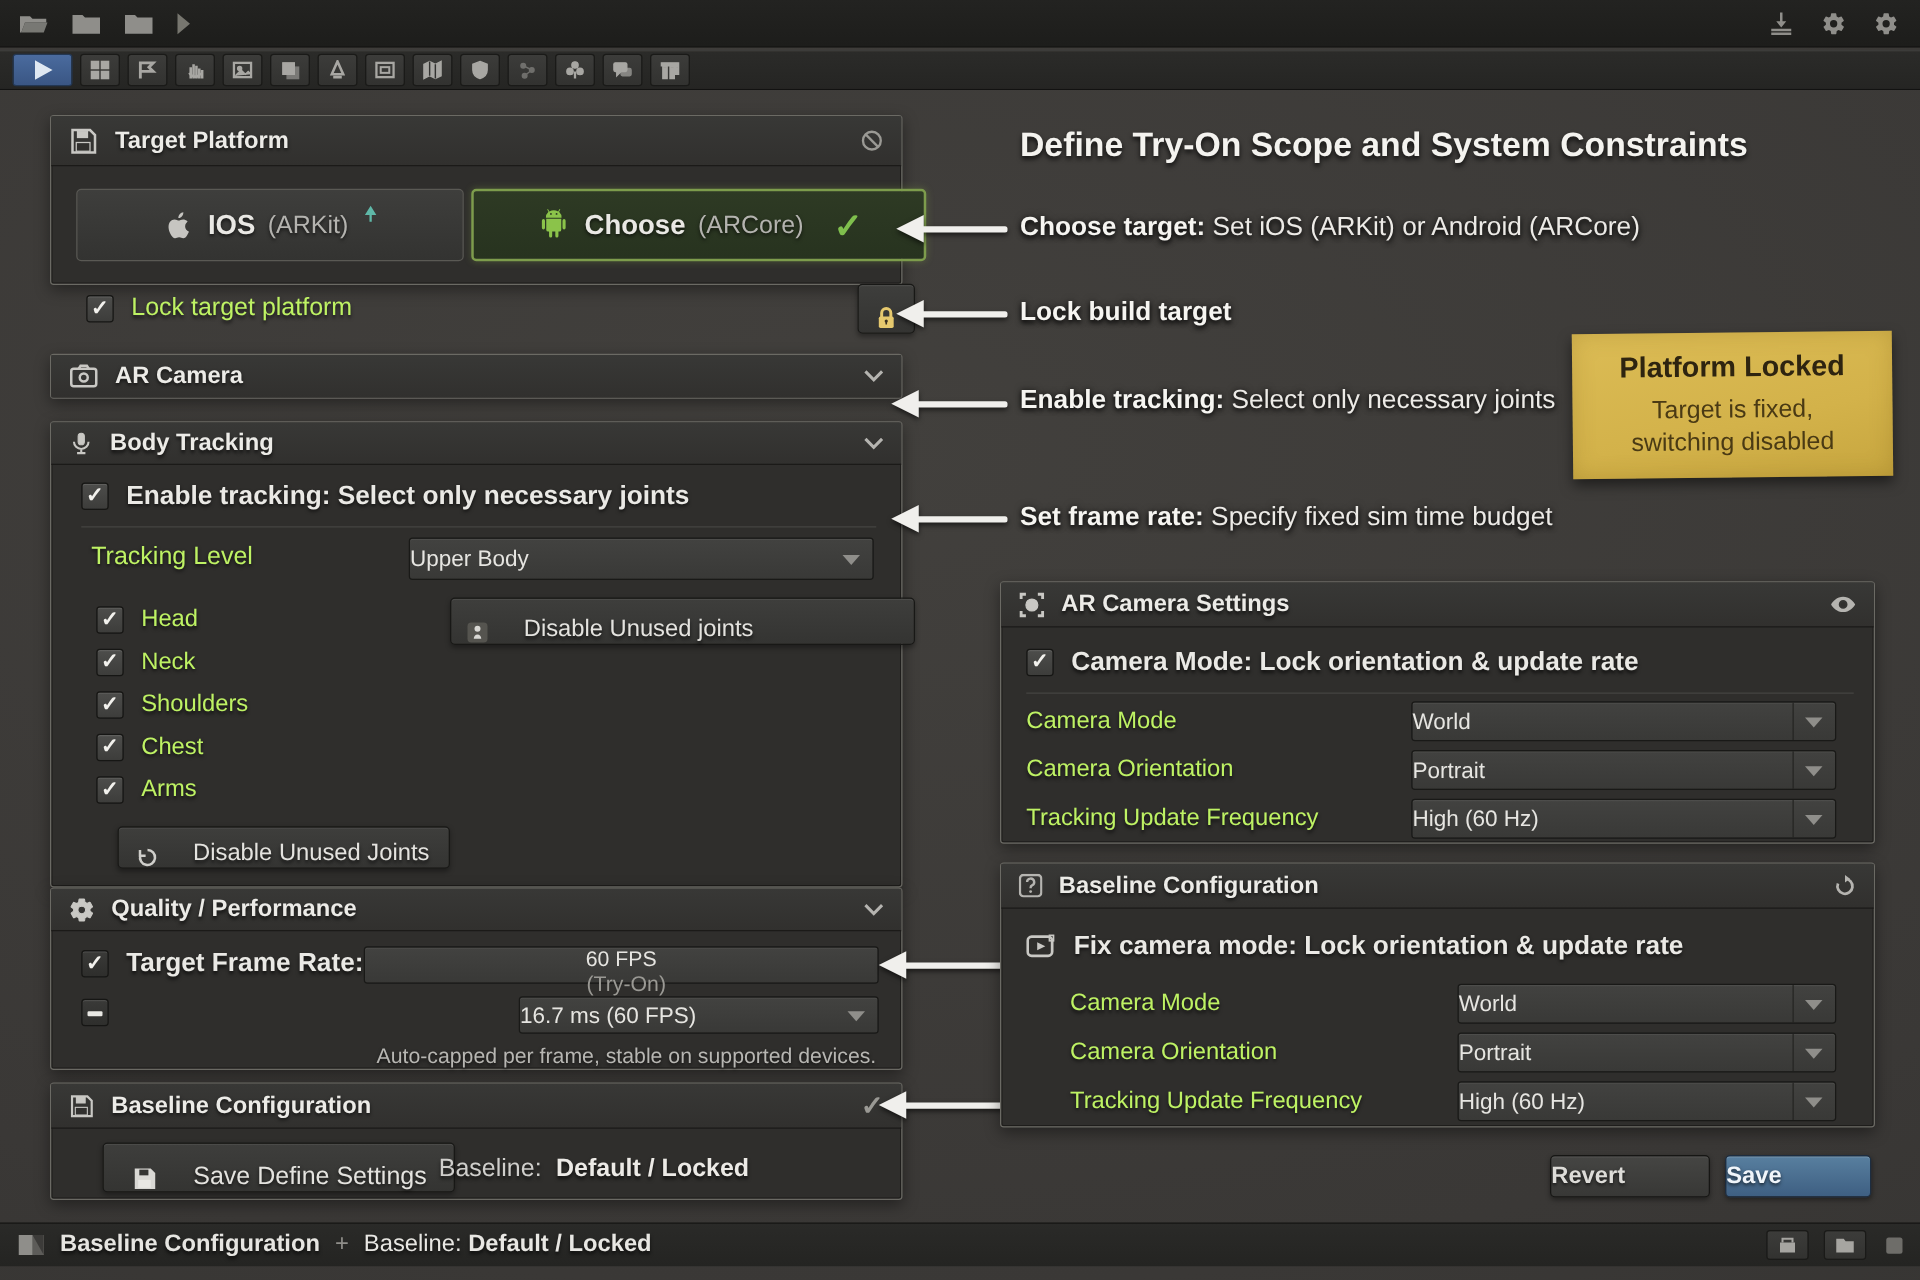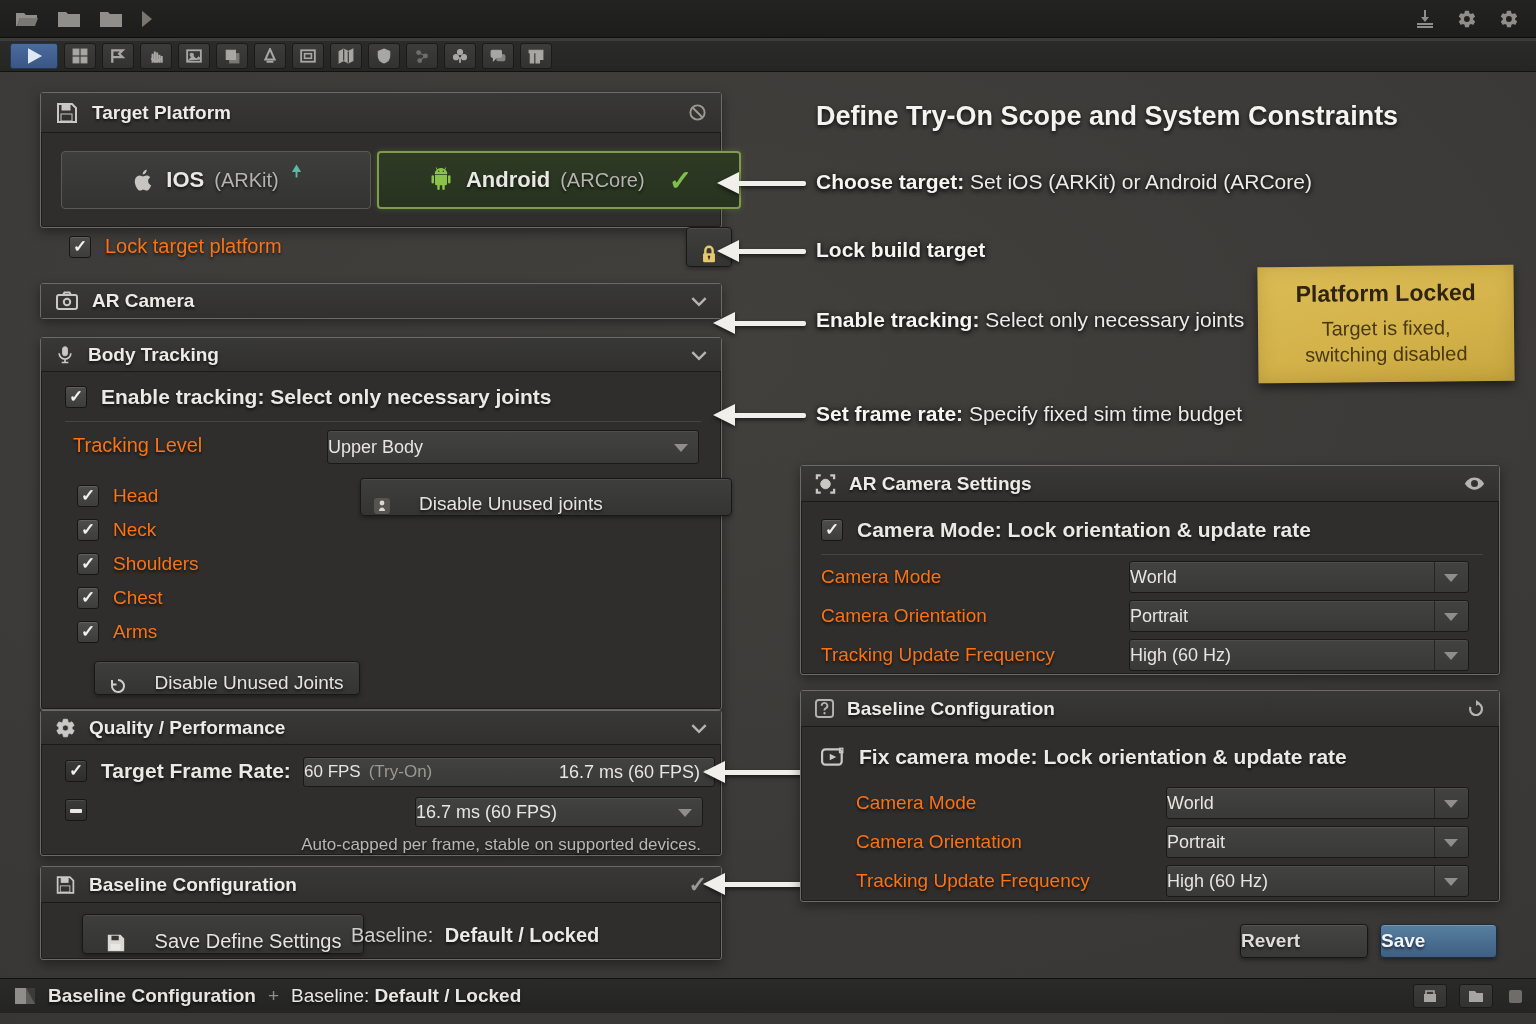--- a/index.html
+++ b/index.html
@@ -29,21 +29,21 @@
 
   
   .panel { position:absolute; background:#2f2e2c; border:1px solid #6b6a64; border-radius:3px;
     box-shadow:0 4px 12px rgba(0,0,0,.4), inset 0 0 0 1px #1e1d1b; }
   .sec-head { display:flex; align-items:center; gap:13px; padding:0 14px; height:40px;
     background:linear-gradient(#383836,#31302e); border-bottom:1px solid #1b1a18;
     font-weight:bold; font-size:19px; color:#ecebe7; }
   .sec-head svg.hicon { width:24px; height:22px; fill:#c9c8c4; stroke:#c9c8c4; }
   .sec-head .grow { flex:1; }
   .chev svg { width:16px; height:10px; }
-  .row-label { font-size:19px; color:#f97316; }
+  .row-label { font-size:19px; color:#bef264; }
   .dropdown { position:absolute; height:32px; background:linear-gradient(#424240,#393937);
     border:1px solid #191917; border-radius:3px; display:flex; align-items:center;
     padding:0 0; font-size:18px; color:#e6e5e1; box-shadow:inset 0 1px 0 rgba(255,255,255,.06); }
   .dd-caret { position:absolute; right:10px; top:50%; margin-top:-3px; width:0; height:0;
     border-left:7px solid transparent; border-right:7px solid transparent; border-top:8px solid #8f8e8a; }
   .dd-seg { position:absolute; right:0; top:0; bottom:0; width:34px; border-left:1px solid #242422; }
   .checkbox { width:22px; height:22px; flex:0 0 22px; background:linear-gradient(#4d4d4b,#3d3d3b);
     border:1px solid #161614; border-radius:3px; position:relative;
     box-shadow:inset 0 1px 0 rgba(255,255,255,.1); }
   .checkbox.checked::after { content:"✓"; position:absolute; left:50%; top:50%;
@@ -255,21 +255,21 @@
       <span class="nm ts">IOS</span>
       <span class="sub ts">(ARKit)</span>
       <svg viewBox="0 0 12 14" style="width:11px;height:14px;margin-left:2px;align-self:flex-start;margin-top:12px">
           <path d="M6 0l5 8H7v6H5V8H1z" fill="#5fb8a8"></path>
         </svg>
     </div>
     <div class="plat-btn selected" style="left:336px; top:58px; width:364px;">
       <svg viewBox="0 0 24 24" style="width:30px;height:30px;fill:#8bc34a">
           <path d="M7.2 8h9.6v7a1.2 1.2 0 0 1-1.2 1.2H15V19a1 1 0 0 1-2 0v-2.8h-2V19a1 1 0 0 1-2 0v-2.8h-.6A1.2 1.2 0 0 1 7.2 15V8zM5.4 8.2a1 1 0 0 1 1 1v4.6a1 1 0 1 1-2 0V9.2a1 1 0 0 1 1-1zm13.2 0a1 1 0 0 1 1 1v4.6a1 1 0 1 1-2 0V9.2a1 1 0 0 1 1-1zM8.6 3.5l-.8-1.4.5-.3.9 1.5a5.6 5.6 0 0 1 5.6 0l.9-1.5.5.3-.8 1.4A5 5 0 0 1 17 7.4H7a5 5 0 0 1 1.6-3.9zm1.6 2a.6.6 0 1 0 0-1.2.6.6 0 0 0 0 1.2zm3.6 0a.6.6 0 1 0 0-1.2.6.6 0 0 0 0 1.2z"></path>
         </svg>
-      <span class="nm ts">Android</span>
+      <span class="nm ts">Choose</span>
       <span class="sub ts">(ARCore)</span>
       <span style="color:#7fbf4d; font-size:28px; font-weight:bold; margin-left:14px">✓</span>
     </div>
     <div class="joint-row" style="left:28px; top:142px;">
       <span class="checkbox checked"></span>
       <span class="row-label ts" style="font-size:20px">Lock target platform</span>
     </div>
     <div class="btn" style="position:absolute; left:612px; top:134px; width:46px; height:40px;">
       <svg viewBox="0 0 24 24" style="width:22px;height:22px">
         <path d="M8 11V7a4 4 0 0 1 8 0v4" fill="none" stroke="#e6c96e" stroke-width="2.6"></path>
@@ -362,21 +362,21 @@
       <span class="ts">Quality / Performance</span>
       <span class="grow"></span>
       <span class="chev"><svg viewBox="0 0 14 9">
             <path d="M1 1l6 6 6-6" stroke="#b5b4b0" stroke-width="2.2" fill="none"></path>
           </svg></span>
     </div>
     <div class="joint-row" style="left:24px; top:48px;">
       <span class="checkbox checked" style="background:linear-gradient(#3a3a38,#2e2e2c)"></span>
       <span class="row-label ts" style="font-size:21px; font-weight:bold; color:#eae9e5;">Target Frame Rate:</span>
     </div>
-    <div class="dropdown" style="left:262px; top:46px; width:412px; height:30px; font-size:17px;">
+    <div class="dropdown" style="left:250px; top:46px; width:412px; height:30px; font-size:17px;flex-direction:column;">
       <span>60 FPS</span>
       <span style="color:#9a9994; margin-left:8px;">(Try-On)</span>
       <span style="flex:1"></span>
       <span style="font-size:18px">16.7 ms (60 FPS)</span>
       <svg viewBox="0 0 10 6" style="width:10px;height:6px;margin-left:4px">
           <path d="M1 1l4 4 4-4" stroke="#9a9994" stroke-width="1.6" fill="none"></path>
         </svg>
     </div>
     <div class="joint-row" style="left:24px; top:88px;">
       <span class="checkbox mixed" style="background:linear-gradient(#3a3a38,#2e2e2c)"></span>

